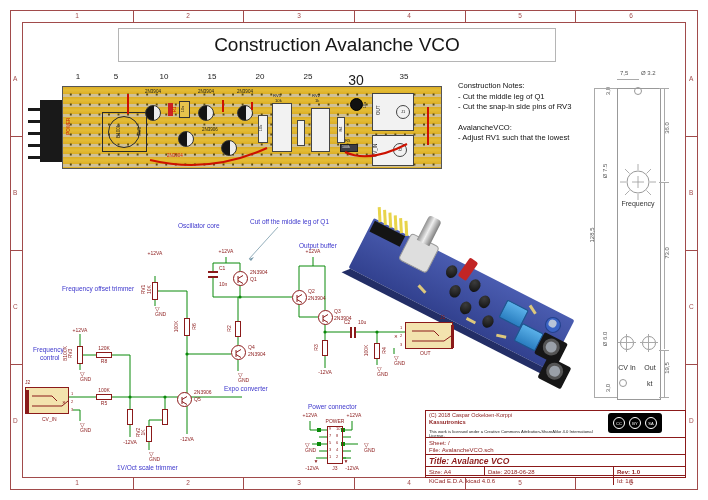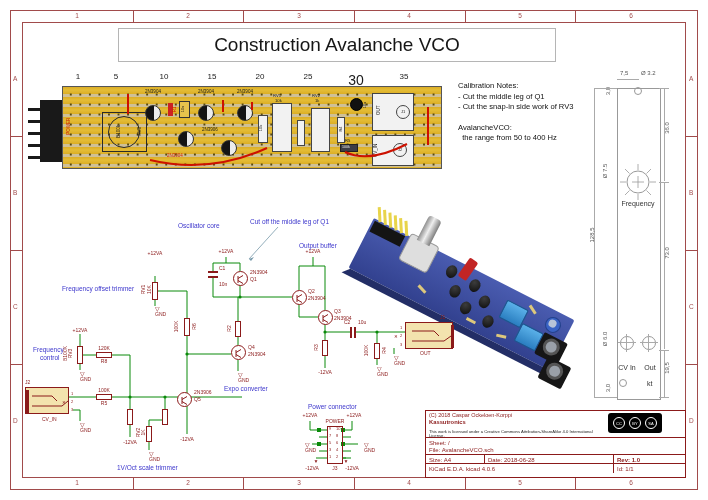--- a/index.html
+++ b/index.html
@@ -158,26 +158,26 @@
       <span class="sbl" style="font-size:4px;">J2</span>
     </div>
 
     <svg class="ab" width="378" height="81" style="left:0;top:0;" viewBox="0 0 378 81">
       <path d="M66,8 V28 M161,14 V26 M190,16 V24" stroke="#cc1100" stroke-width="2" fill="none"></path>
       <path d="M88,74 C130,84 170,78 205,62 M283,66 C300,74 322,70 345,58 M366,21 V59" stroke="#cc1100" stroke-width="2" fill="none"></path>
     </svg>
   </div>
 
   <div class="ab" style="left:458px;top:81px;width:165px;">
-    <div class="note">Calibration Notes:</div>
+    <div class="note">Construction Notes:</div>
     <div class="note">- Cut the middle leg of Q1</div>
-    <div class="note">- Cut the snap-in side work of RV3</div>
+    <div class="note">- Cut the snap-in side pins of RV3</div>
     <div class="note" style="height:10px;"></div>
     <div class="note">AvalancheVCO:</div>
-    <div class="note">  the range from 50 to 400 Hz</div>
+    <div class="note">- Adjust RV1 such that the lowest</div>
   </div>
 
   <div class="ab" style="left:617px;top:88px;width:42px;height:310px;border:1px solid #999;"></div>
 
   <div class="ab" style="left:634px;top:87px;width:8px;height:8px;border:1px solid #999;border-radius:50%;box-sizing:border-box;"></div>
   <svg class="ab" width="44" height="44" style="left:616px;top:160px;" viewBox="0 0 44 44">
     <circle cx="22" cy="22" r="11" fill="none" stroke="#999" stroke-width="1"></circle>
     <g stroke="#999" stroke-width="0.8">
       <line x1="22" y1="4" x2="22" y2="10"></line>
         <line x1="22" y1="34" x2="22" y2="40"></line>
@@ -489,20 +489,23 @@
     </div>
     <div class="tbrow" style="height:10px;">
       <span class="tb ab" style="left:3px;top:2px;font-size:4.2px;color:#222;width:178px;white-space:normal;">This work is licensed under a Creative Commons Attribution-ShareAlike 4.0 International License.</span>
     </div>
     <div class="tbrow" style="height:8px;border-bottom:none;">
       <span class="tb ab" style="left:3px;top:2px;">Sheet: /</span>
     </div>
     <div class="tbrow" style="height:9px;">
       <span class="tb ab" style="left:3px;top:1px;">File: AvalancheVCO.sch</span>
     </div>
+    <div class="tbrow" style="height:12px;">
+      <span class="tb ab" style="left:3px;top:2px;font-size:8.5px;font-weight:bold;font-style:italic;">Title: Avalance VCO</span>
+    </div>
     <div class="tbrow" style="height:9px;">
       <span class="tb ab" style="left:3px;top:2px;">Size: A4</span>
       <div class="ab" style="left:58px;top:0;width:1px;height:9px;background:#8b1a1a;"></div>
       <span class="tb ab" style="left:62px;top:2px;">Date: 2018-06-28</span>
       <div class="ab" style="left:187px;top:0;width:1px;height:9px;background:#8b1a1a;"></div>
       <span class="tb ab" style="left:191px;top:2px;font-weight:bold;">Rev: 1.0</span>
     </div>
     <div class="tbrow" style="height:9px;border-bottom:none;">
       <span class="tb ab" style="left:3px;top:2px;">KiCad E.D.A.  kicad 4.0.6</span>
       <div class="ab" style="left:187px;top:0;width:1px;height:9px;background:#8b1a1a;"></div>

